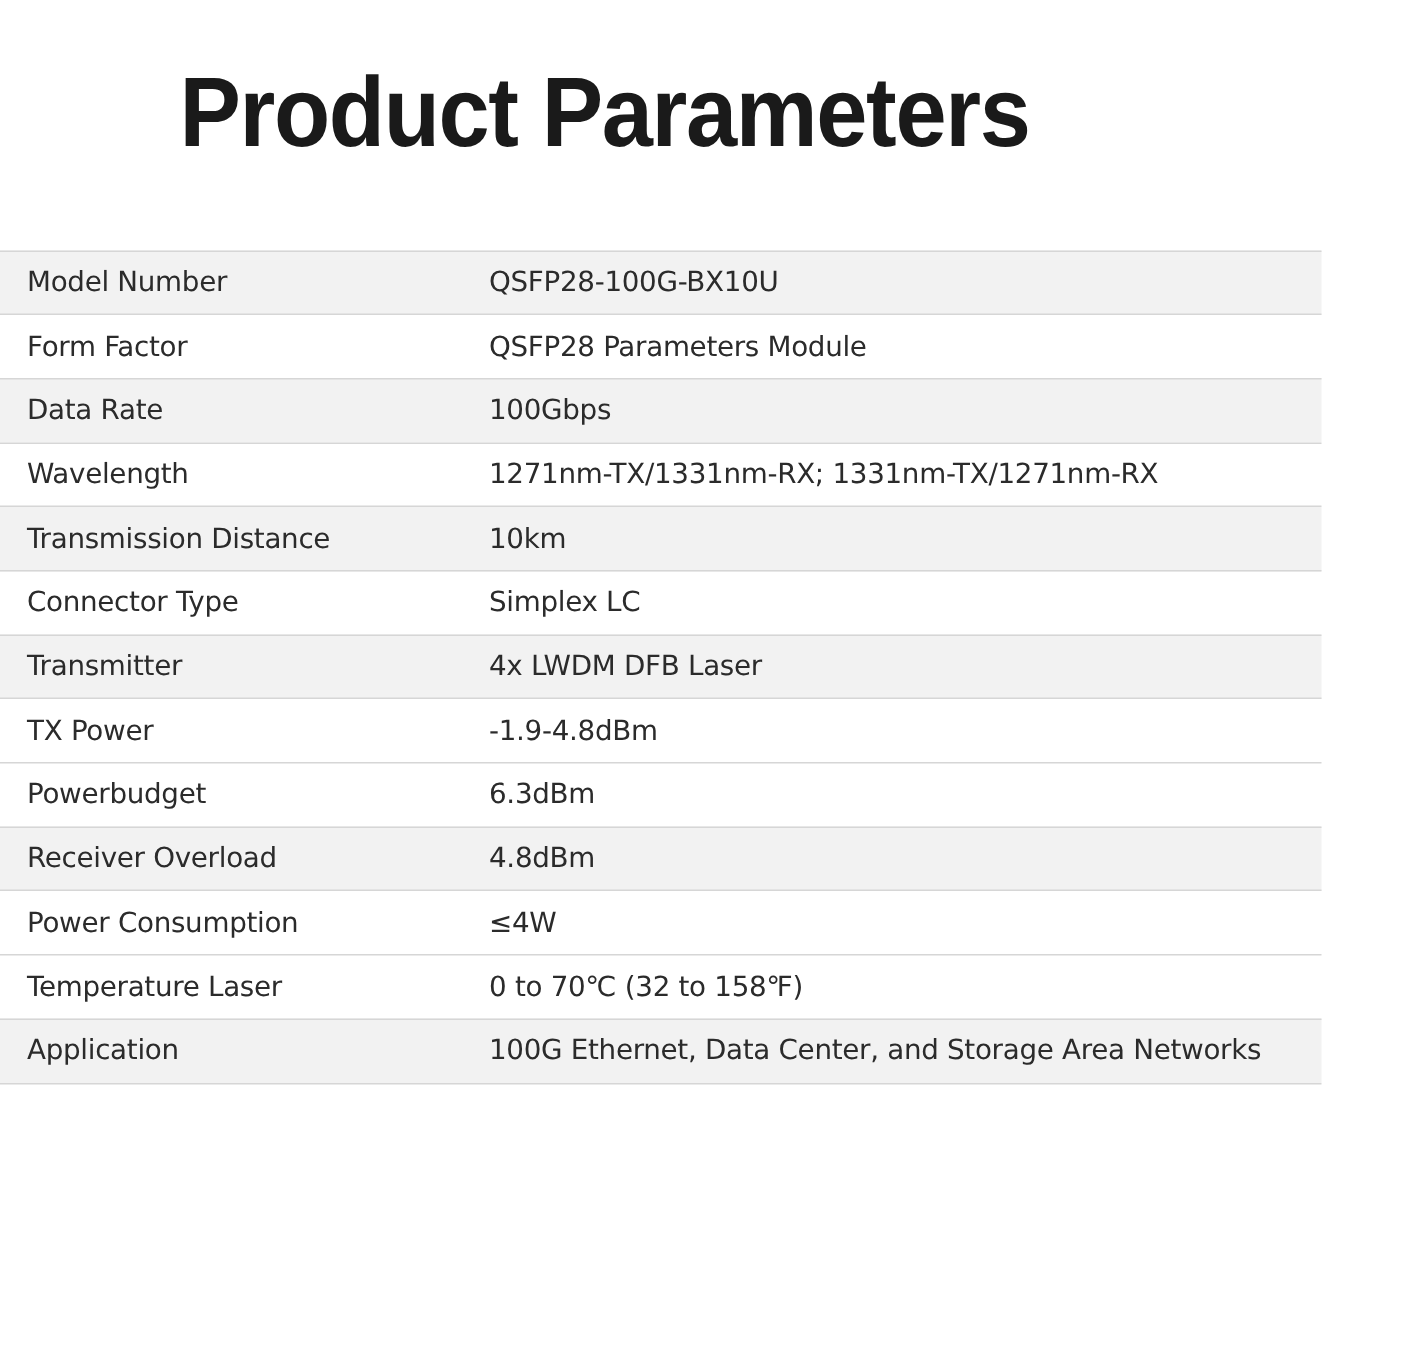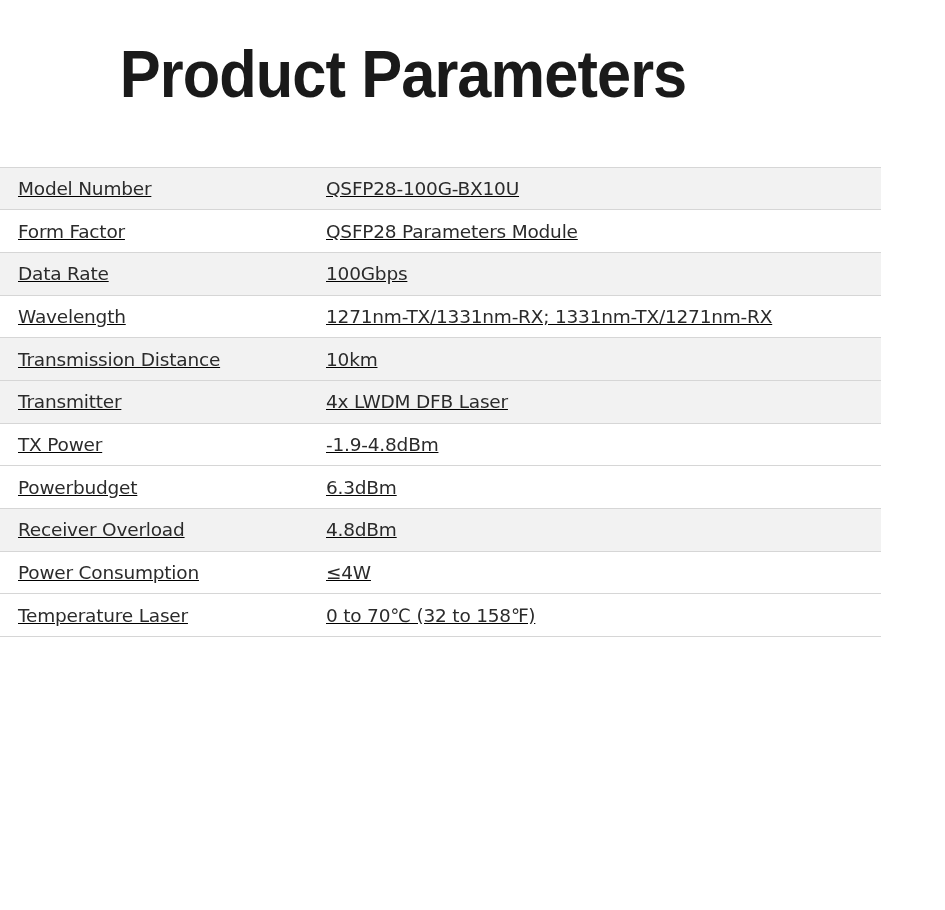--- a/index.html
+++ b/index.html
@@ -30,21 +30,20 @@
     padding-top: 38px;
     line-height: 1.1;
     transform: scaleX(0.93);
     transform-origin: center top;
   }
   .spec-table {
     width: 845px;
     margin: 56px auto 0 auto;
     border-collapse: collapse;
     table-layout: fixed;
-    text-decoration: underline;
   }
   .spec-table tr {
     height: 42.7px;
   }
   .spec-table td {
     font-family: "DejaVu Sans", sans-serif;
     font-size: 18.5px;
     color: #2b2b2b;
     padding: 0 0 0 18px;
     vertical-align: middle;
@@ -94,20 +93,24 @@
       <tr>
         <td class="cell-label">Wavelength</td>
         <td class="cell-value">1271nm-TX/1331nm-RX; 1331nm-TX/1271nm-RX</td>
       </tr>
 
       <tr class="alt">
         <td class="cell-label">Transmission Distance</td>
         <td class="cell-value">10km</td>
       </tr>
 
+      <tr>
+        <td class="cell-label">Connector Type</td>
+        <td class="cell-value">Simplex LC</td>
+      </tr>
 
       <tr class="alt">
         <td class="cell-label">Transmitter</td>
         <td class="cell-value">4x LWDM DFB Laser</td>
       </tr>
 
       <tr>
         <td class="cell-label">TX Power</td>
         <td class="cell-value">-1.9-4.8dBm</td>
       </tr>
@@ -127,17 +130,21 @@
         <td class="cell-label">Power Consumption</td>
         <td class="cell-value">≤4W</td>
       </tr>
 
 
       <tr>
         <td class="cell-label">Temperature Laser</td>
         <td class="cell-value">0 to 70℃ (32 to 158℉)</td>
       </tr>
 
+      <tr class="alt">
+        <td class="cell-label">Application</td>
+        <td class="cell-value">100G Ethernet, Data Center, and Storage Area Networks</td>
+      </tr>
 
     </tbody>
   </table>
 
 </div>
 
 </body></html>

